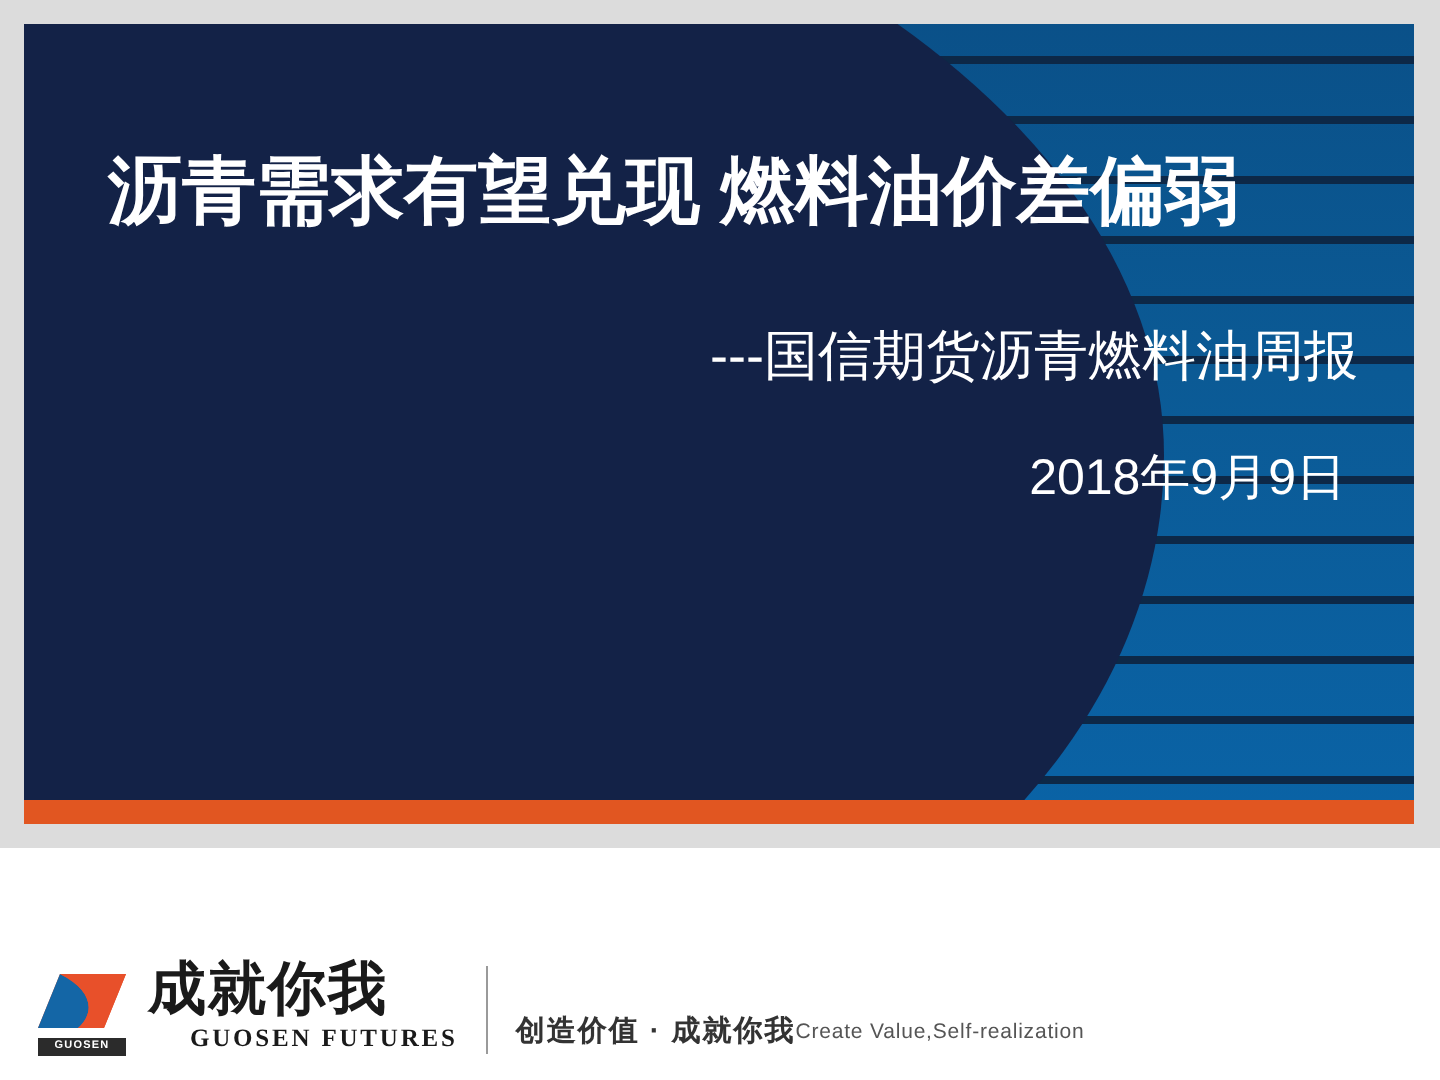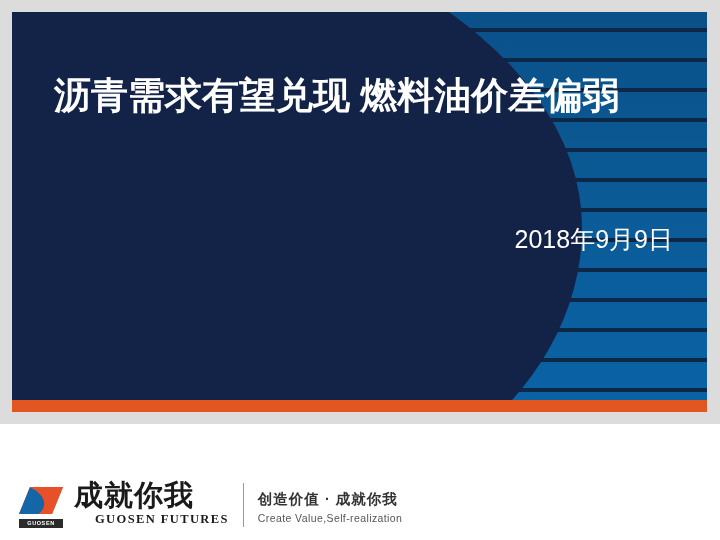--- a/index.html
+++ b/index.html
@@ -225,21 +225,21 @@
   }
   .logo-divider {
     width: 1px;
     height: 44px;
     background: #9a9a9a;
     margin: 0 14px 1px 4px;
     flex: none;
   }
   .tagline-wrap {
     display: flex;
-    flex-direction: column;
+    flex-direction: row;
     justify-content: center;
     padding-bottom: 2px;
   }
   .tagline-cn {
     font-size: 14.5px;
     font-weight: bold;
     color: #333333;
     letter-spacing: 1px;
     line-height: 1.3;
   }
@@ -265,20 +265,21 @@
       <div class="stripes"></div>
     </div>
 
     <div class="curve-wrap">
       <div class="curve-mid"></div>
       <div class="curve-dark"></div>
     </div>
 
     <div class="text-block">
       <div class="title-main">沥青需求有望兑现 燃料油价差偏弱</div>
+      <div class="title-sub">---国信期货沥青燃料油周报</div>
       <div class="title-date">2018年9月9日</div>
     </div>
 
     <div class="orange-band"></div>
   </div>
 
   <div class="footer">
     <div class="logo-lockup">
 
       <div class="logo-mark">

